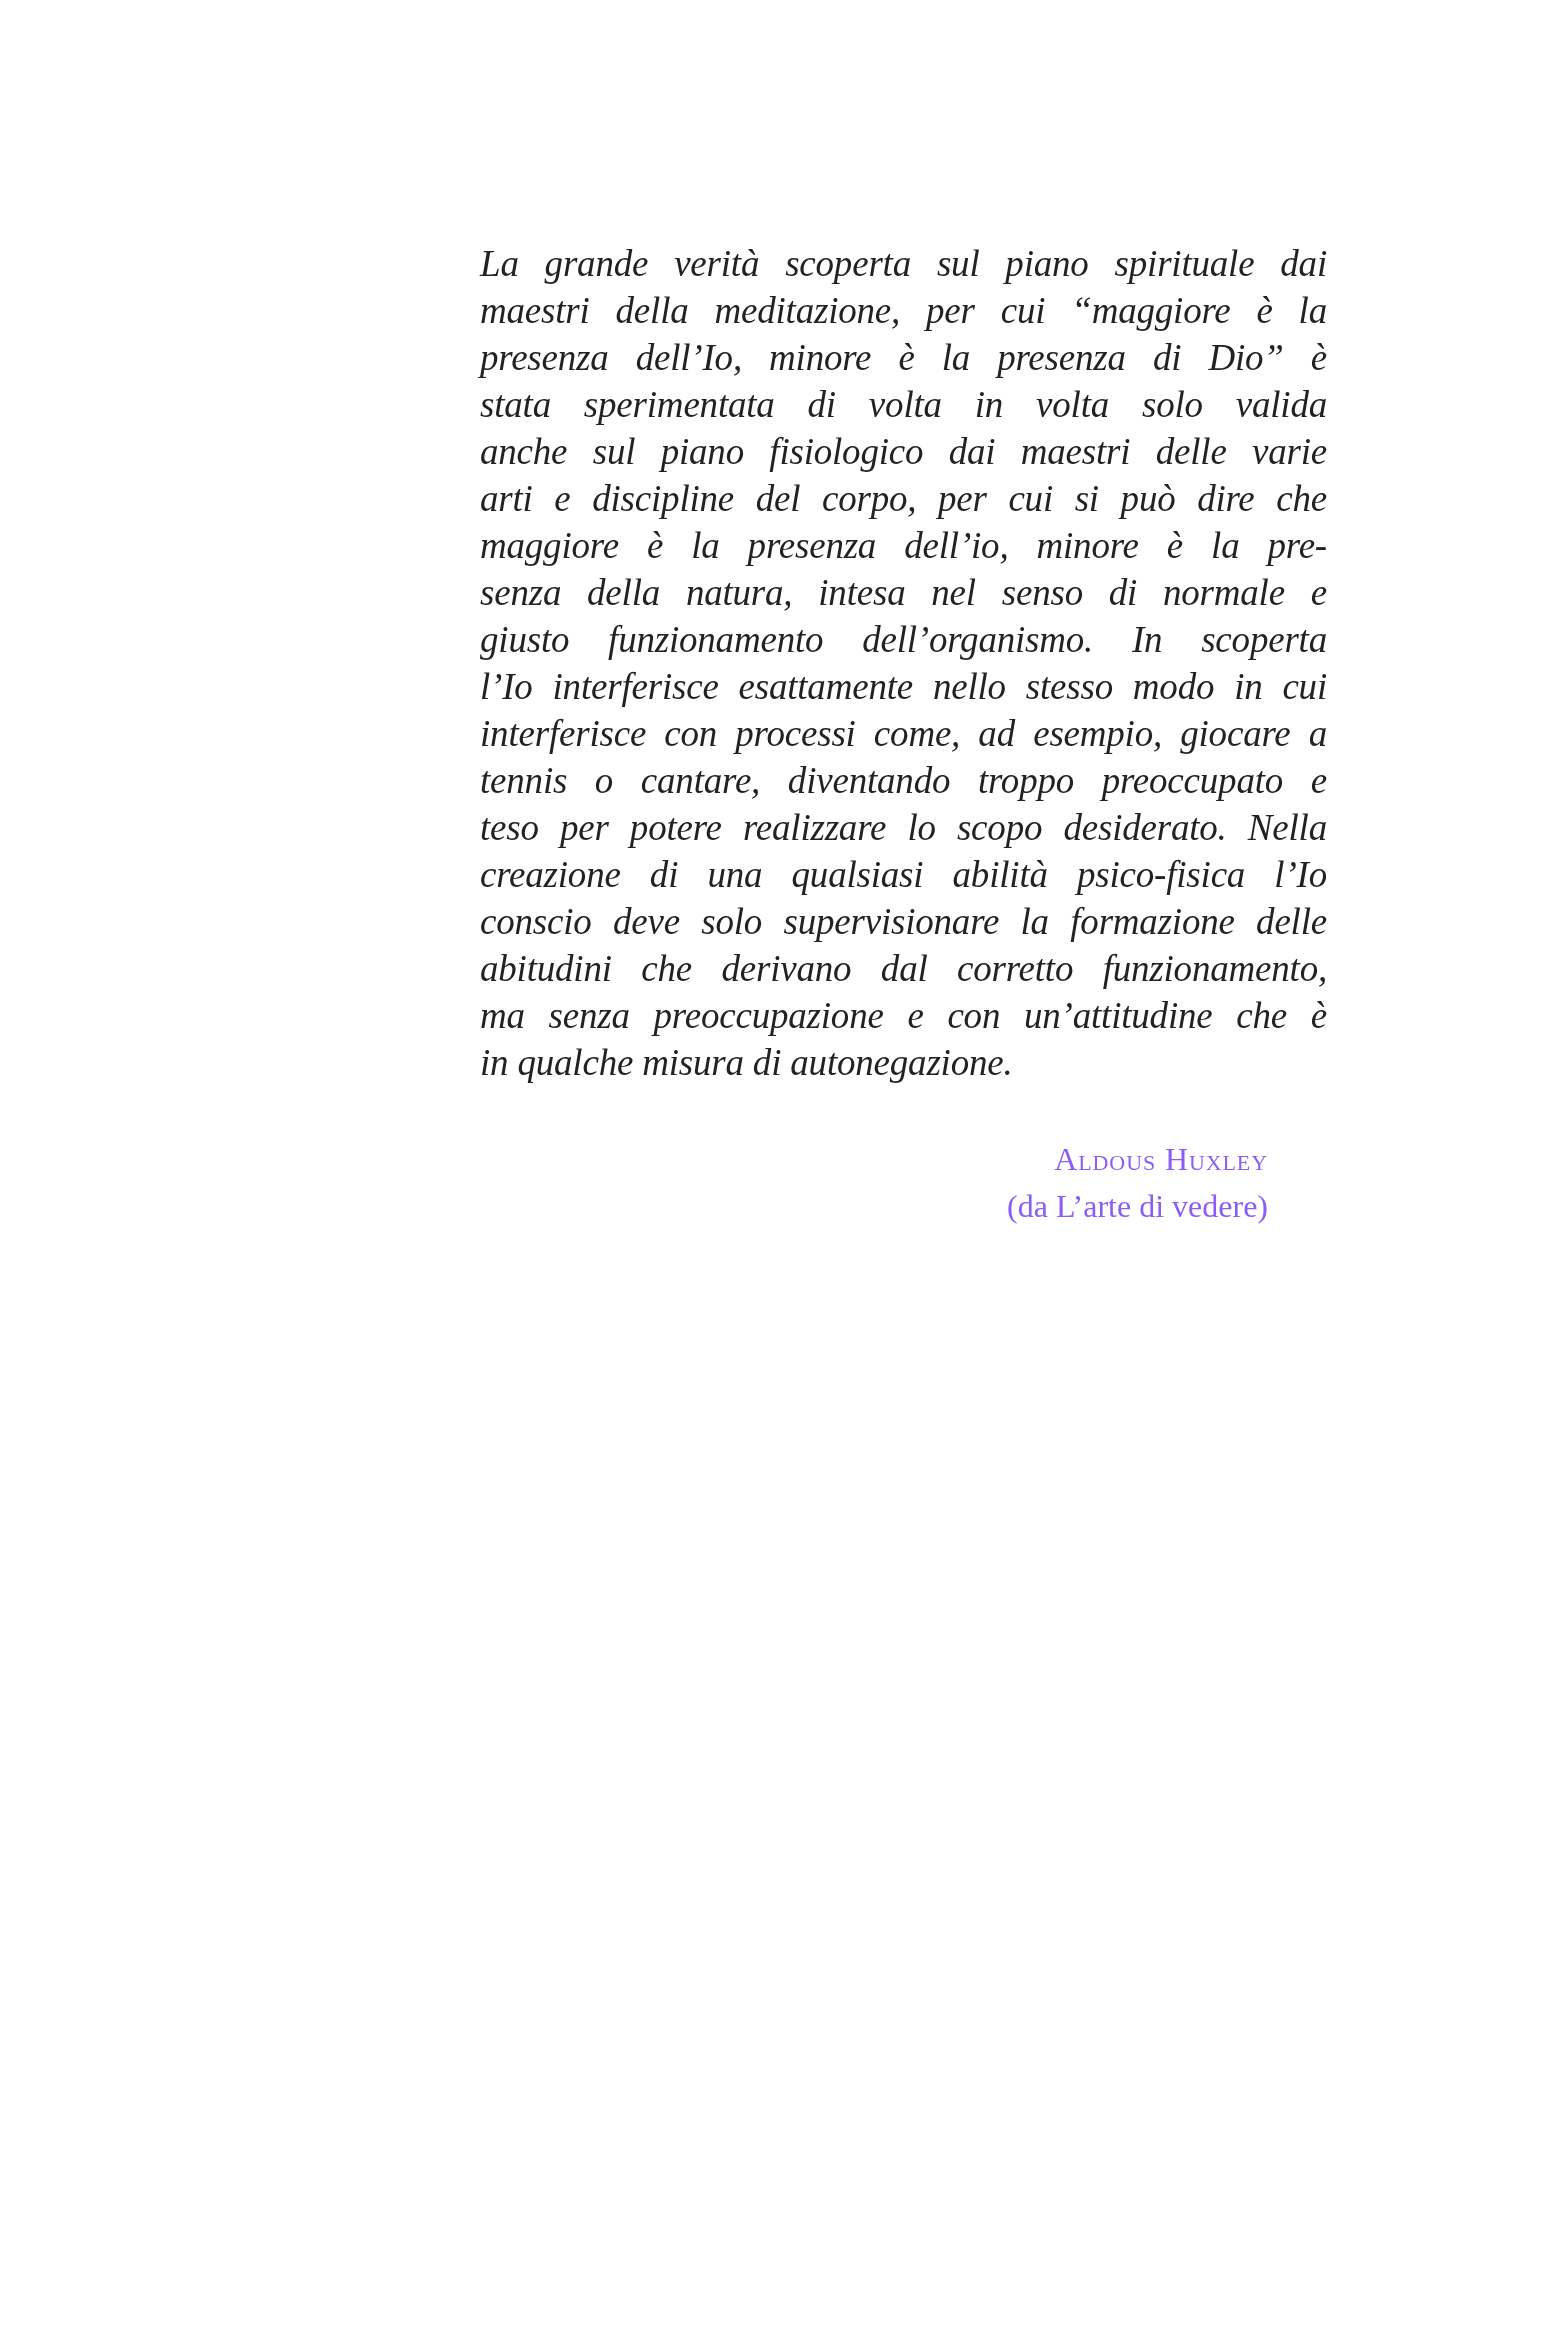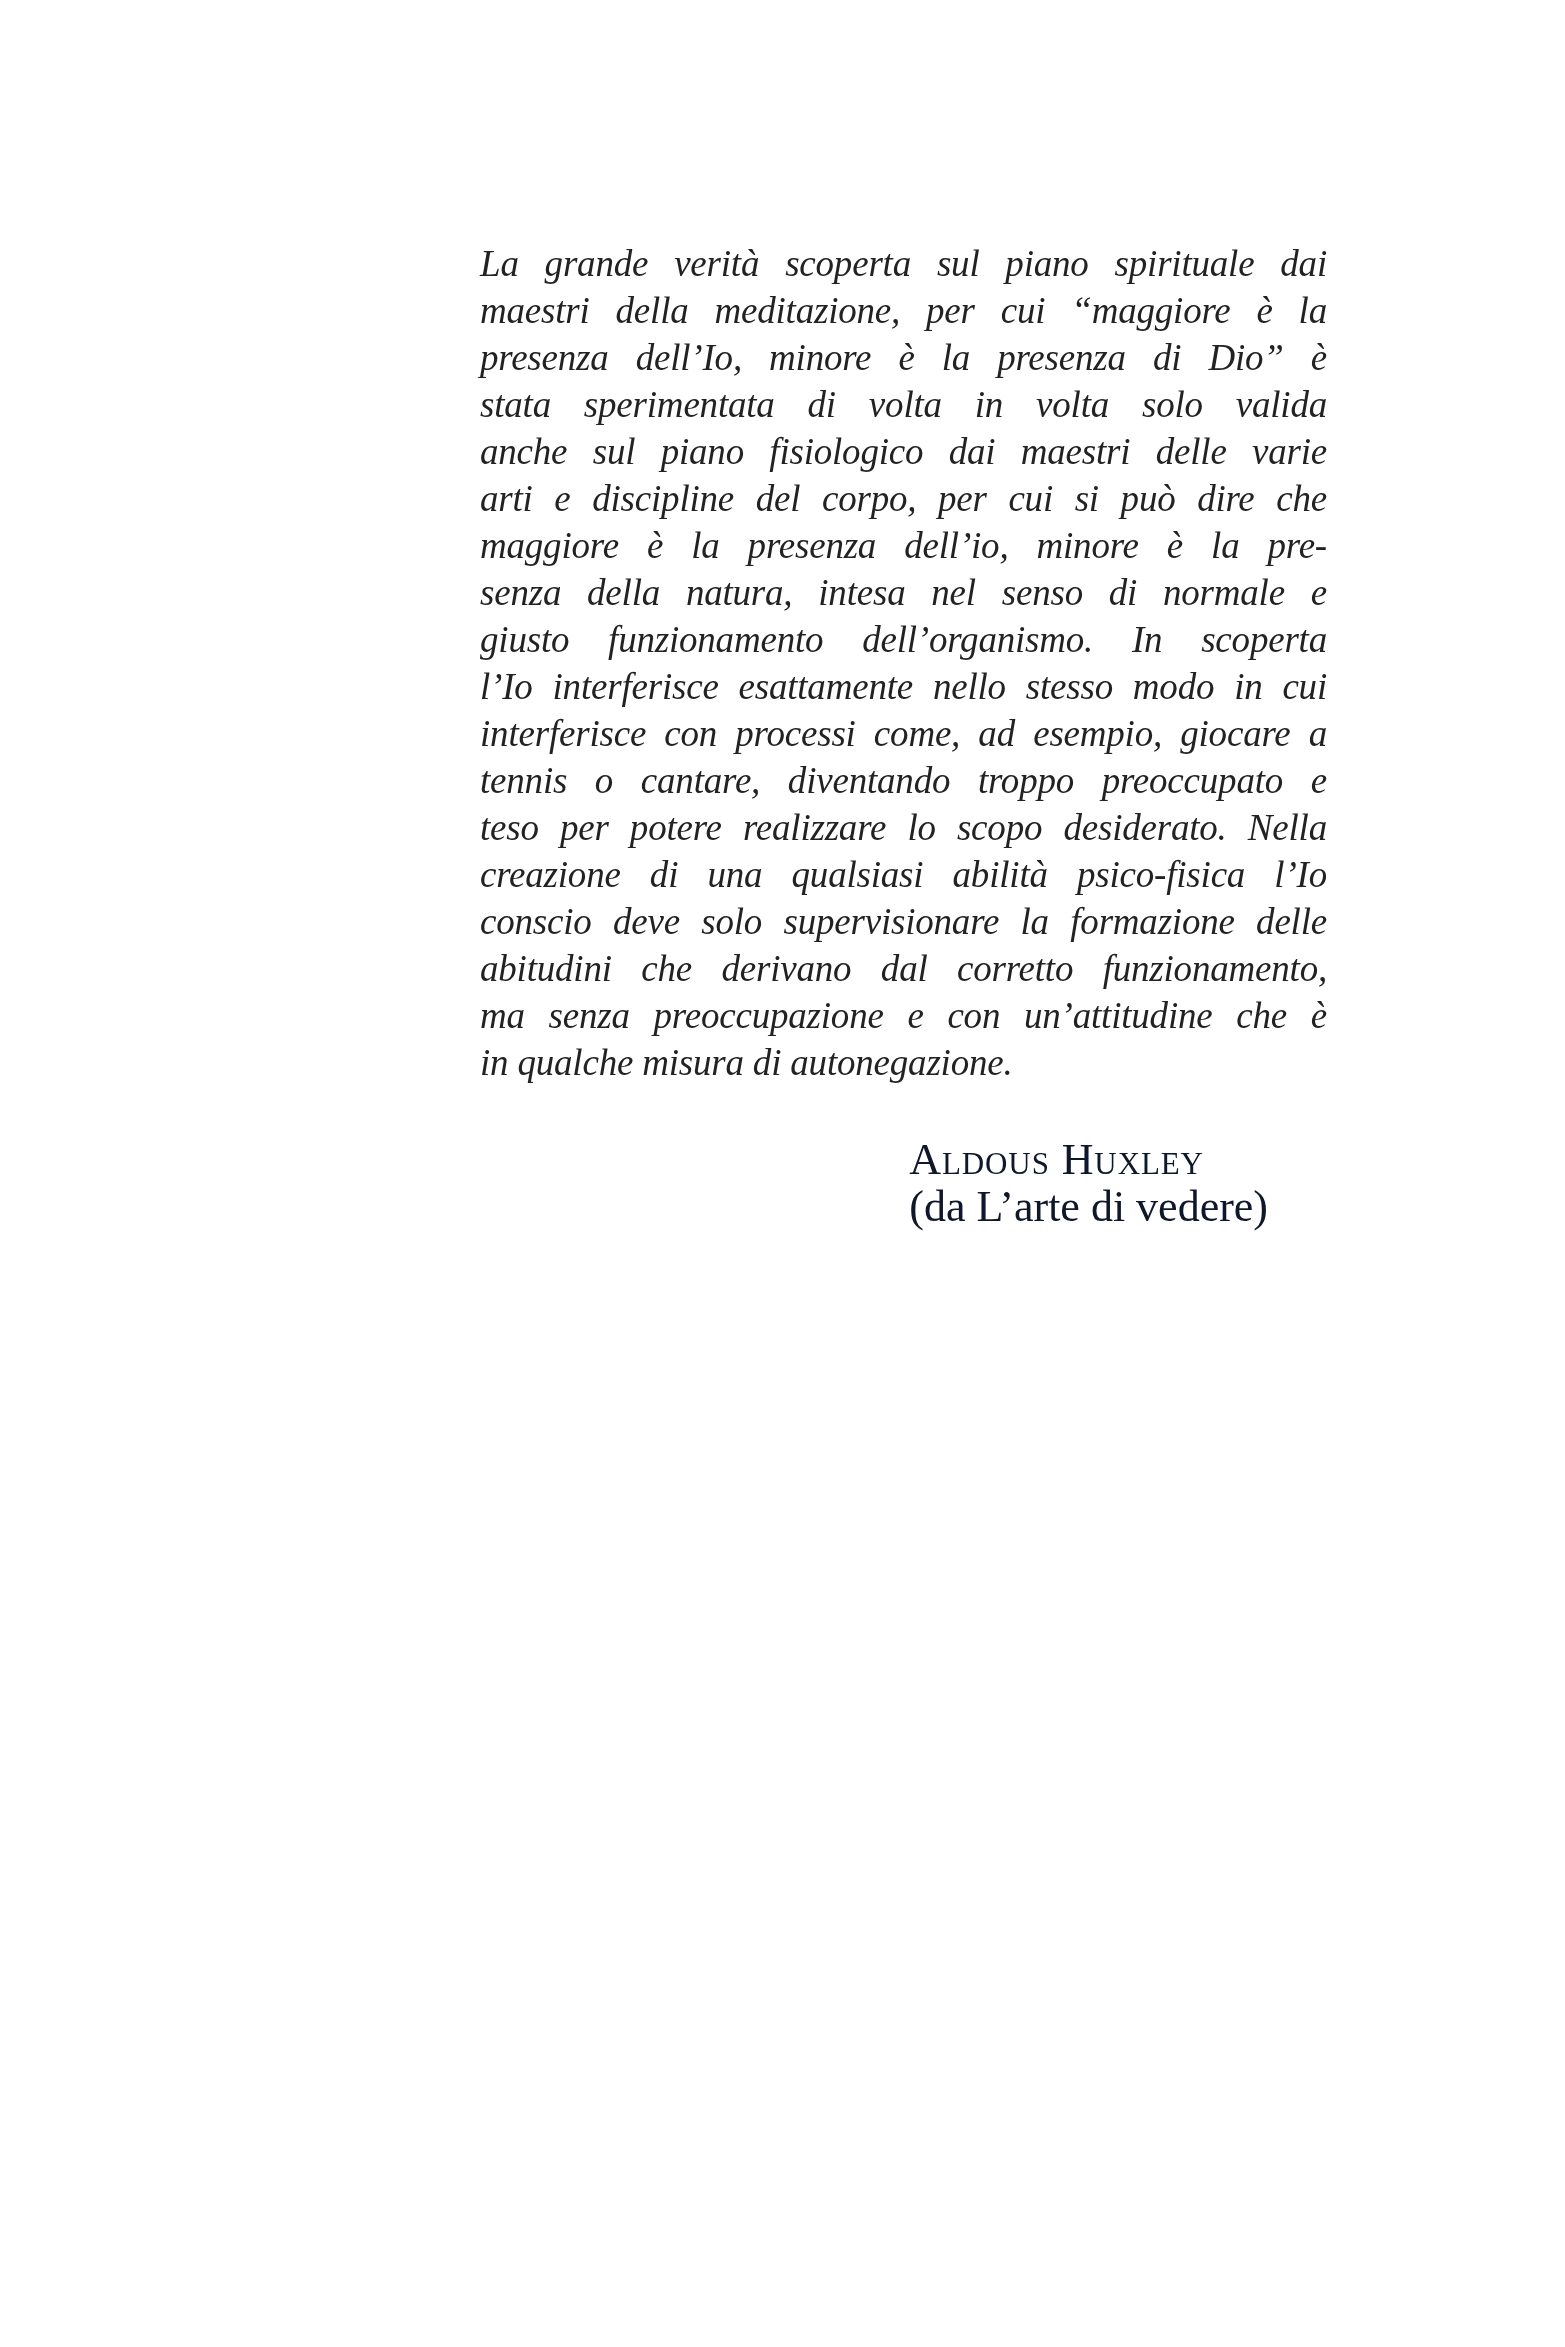--- a/index.html
+++ b/index.html
@@ -41,23 +41,24 @@
     letter-spacing: -0.2px;
   }
   .quote-line.last {
     text-align: center;
     text-align-last: left;
   }
   .attribution {
     position: absolute;
     right: 252px;
     top: 1136px;
-    color: #0f172a;
+    text-align: right;
+    color: #8b5cf6;
     font-family: "Liberation Serif", "DejaVu Serif", serif;
-    font-size: 44px;
+    font-size: 32px;
     line-height: 47px;
   }
   .author {
     display: block;
     font-variant: small-caps;
     letter-spacing: 0.9px;
   }
   .source {
     display: block;
   }

